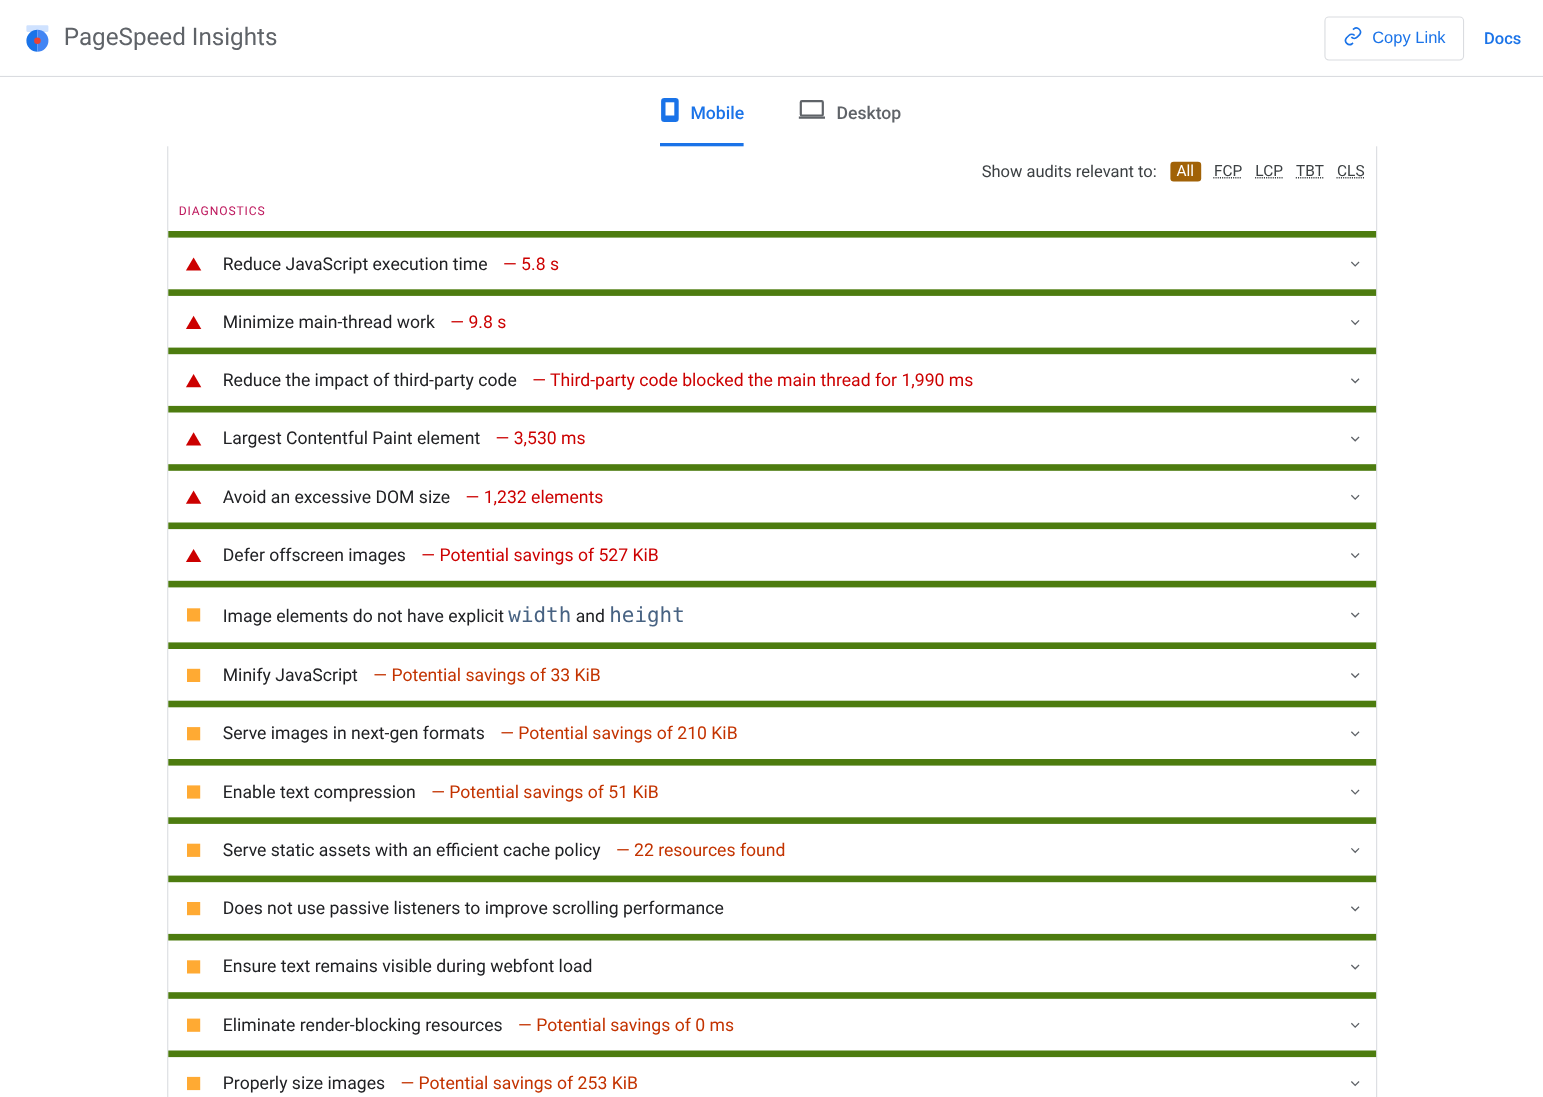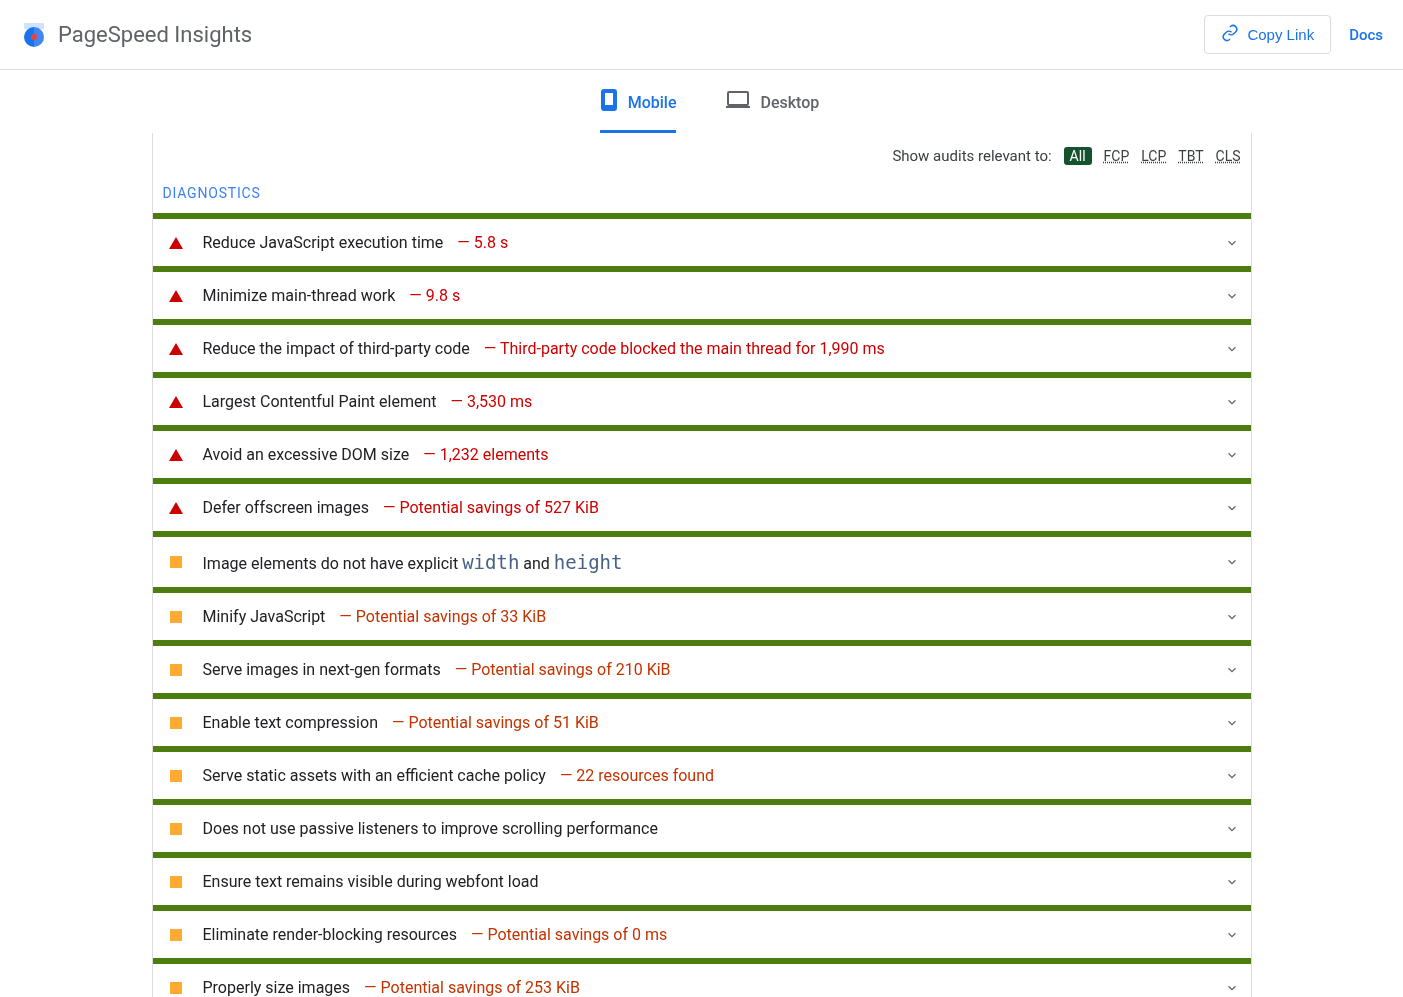--- a/index.html
+++ b/index.html
@@ -96,30 +96,30 @@
     font-size: 15px;
     color: #3c4043;
   }
   .filter-chip {
     cursor: pointer;
     text-decoration: underline dotted;
     color: #3c4043;
     font-size: 14px;
   }
   .filter-chip.active {
-    background: #14532d;
+    background: #a16207;
     color: #fff;
     text-decoration: none;
     padding: 1px 6px;
     border-radius: 3px;
   }
   .section-label {
-    font-size: 14px;
+    font-size: 11px;
     letter-spacing: 0.8px;
-    color: #3b82f6;
+    color: #be185d;
     padding: 12px 10px 12px 10px;
     text-transform: uppercase;
   }
   .audit {
     display: flex;
     align-items: center;
     padding: 14px 10px;
     border-top: 6px solid #4d7c0f;
     cursor: pointer;
     gap: 14px;

